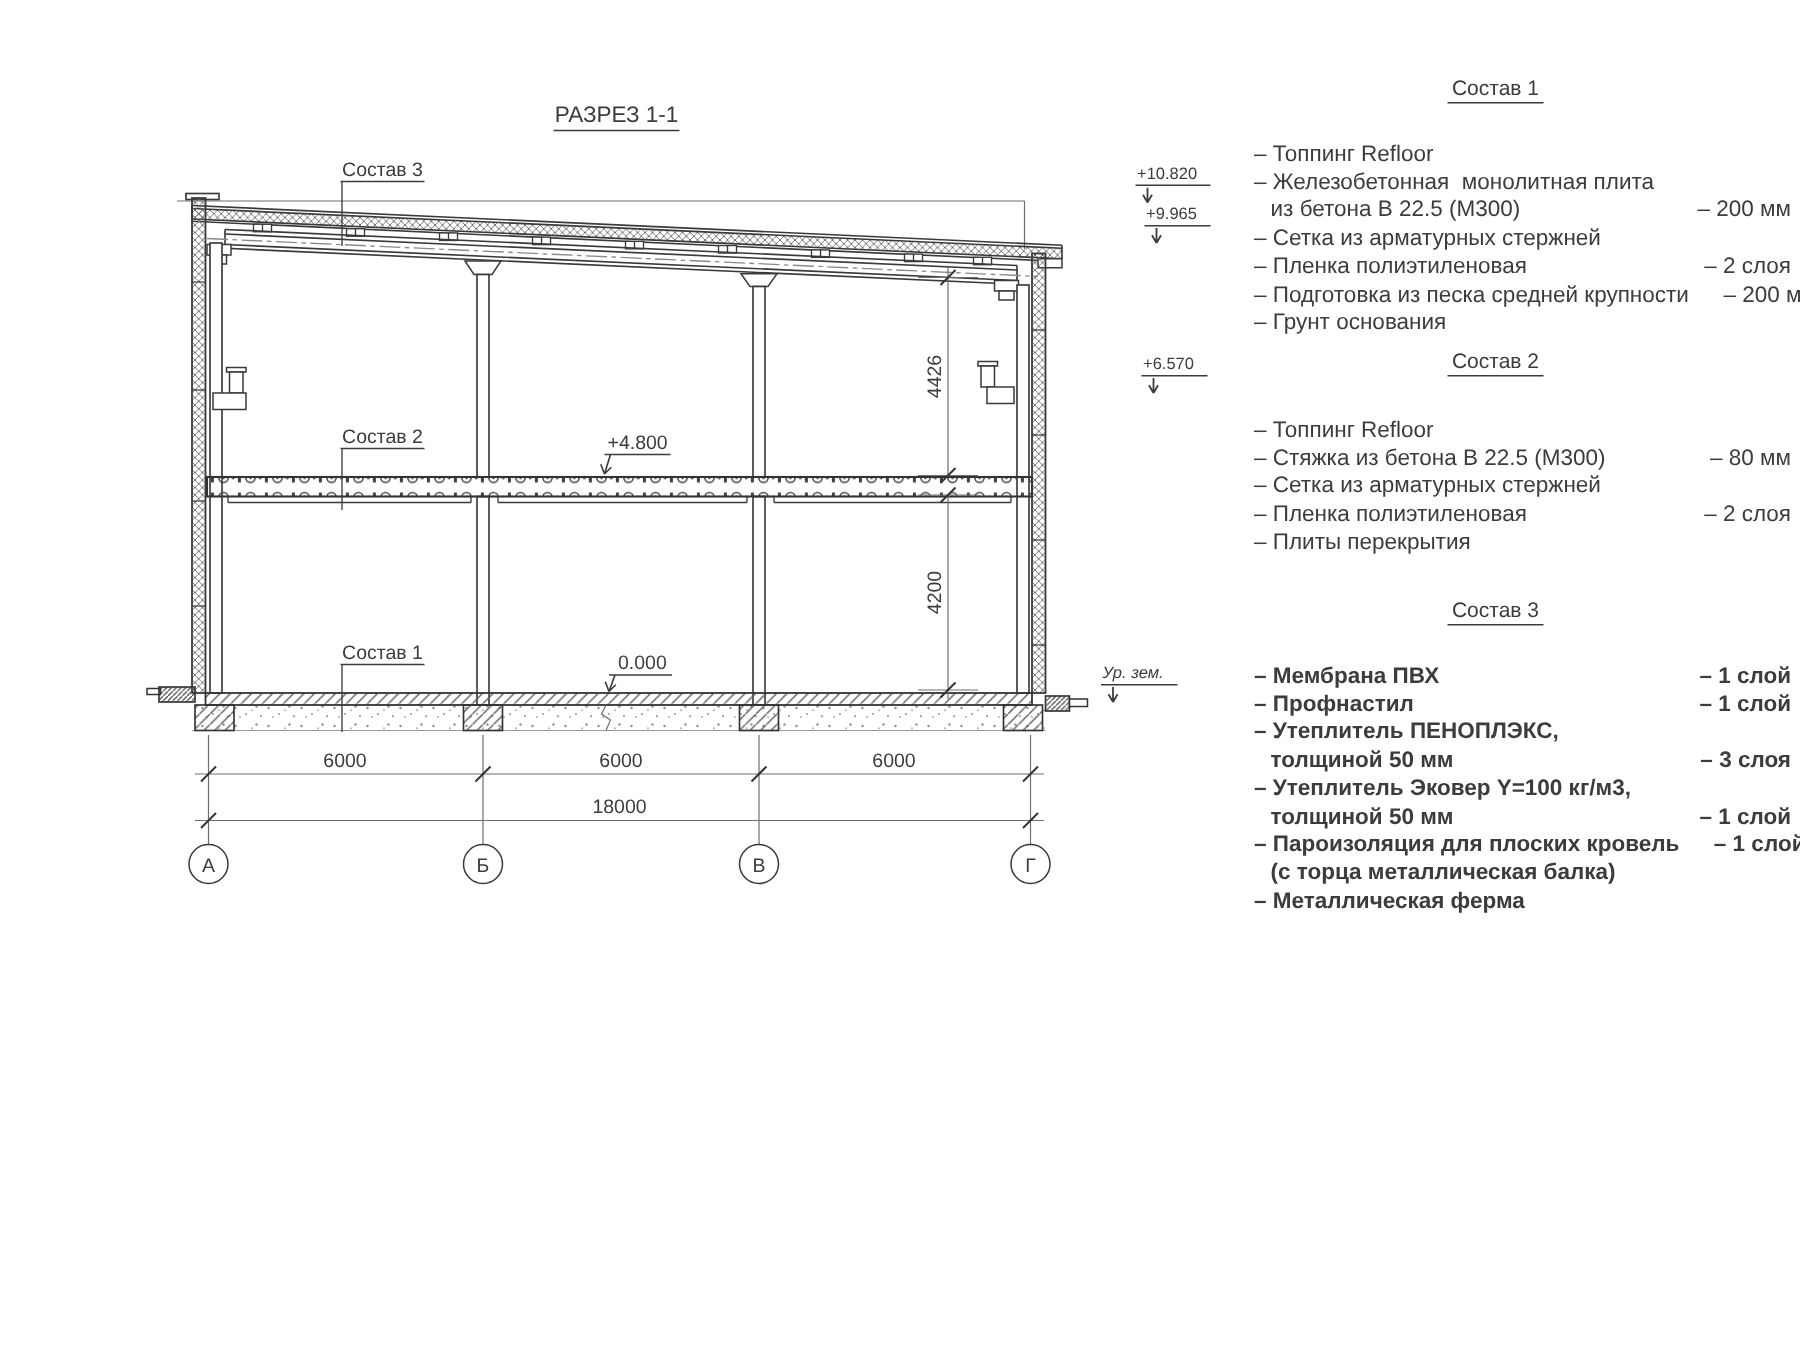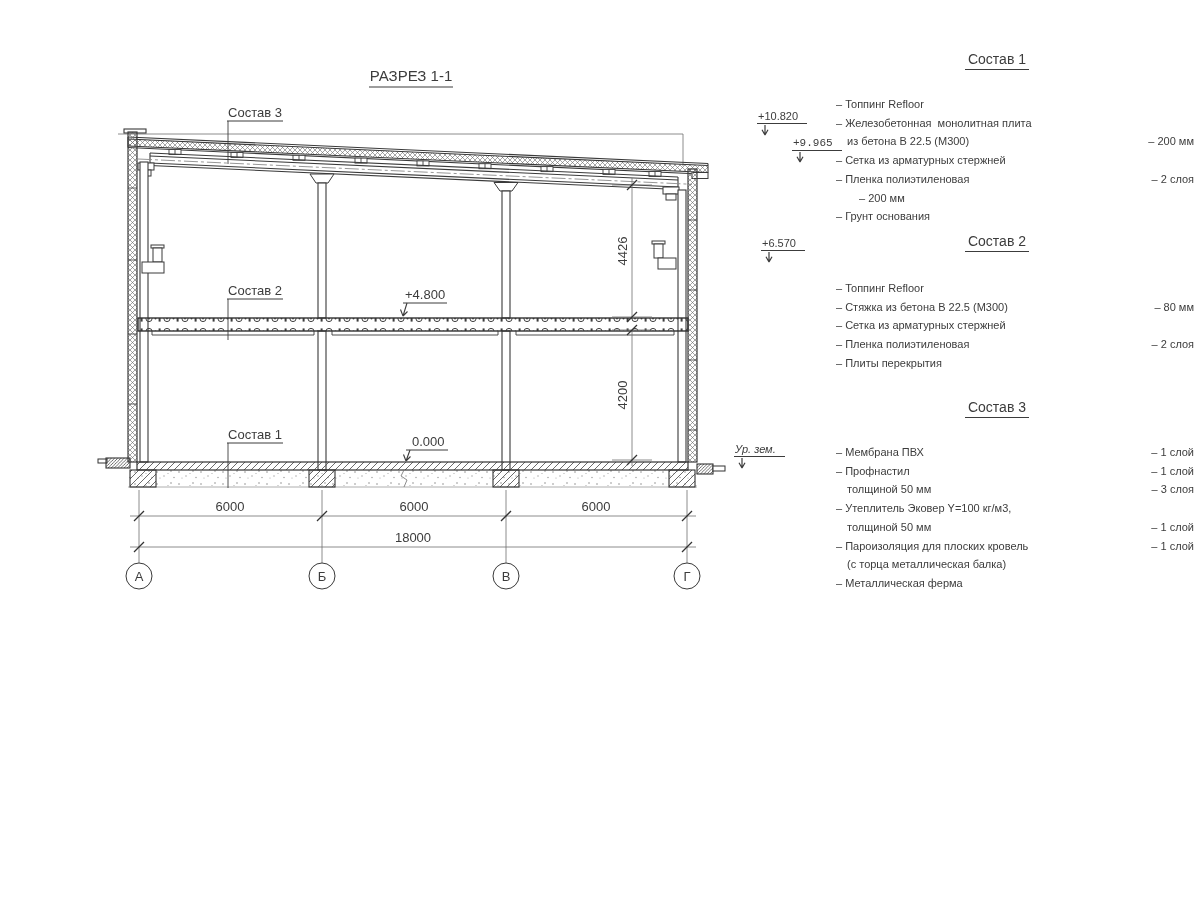--- a/index.html
+++ b/index.html
@@ -7,21 +7,21 @@
           font-family:"Liberation Sans", sans-serif;color:#3c3c3c;}
   svg text{font-family:"Liberation Sans", sans-serif;fill:#3c3c3c;}
   .t13{font-size:13px;}
   .t15{font-size:15px;}
   
   .panel{position:absolute;left:836px;top:0;width:358px;height:700px;}
   .comp{position:absolute;left:0;width:358px;}
   .comp-heading{text-align:center;transform:translateX(-18px);}
   .hd{display:inline-block;font-size:14px;border-bottom:1.2px solid #3c3c3c;padding:0 3px 2px 3px;}
   .rows{margin-top:0;}
-  .row{display:flex;justify-content:space-between;line-height:18.7px;font-size:11px;}
+  .row{display:flex;justify-content:space-between;line-height:18.7px;font-size:15px;}
   .row .txt{white-space:pre;}
   .row .val{white-space:pre;margin-left:23px;}
   .row.cont .txt{padding-left:11px;text-align:right;}
   
   .elev{position:absolute;}
   .elev-label{display:inline-block;font-size:11px;border-bottom:1.3px solid #3c3c3c;
               padding:0 9px 1px 1px;white-space:pre;}
   .elev-arrow{display:block;margin:1px 0 0 2px;}
 </style>
 </head>
@@ -266,21 +266,21 @@
       <line x1="369" y1="87" x2="453" y2="87" stroke="#3c3c3c" stroke-width="1.1"></line>
     </g>
   </svg>
 
   <div class="elev" style="left:757px;top:106px;">
     <span class="elev-label">+10.820</span>
     <svg class="elev-arrow" width="14" height="13" viewBox="0 0 14 13">
       <path d="M6,0 V10 M6,10 L3,4.8 M6,10 L9,4.8" stroke="#3c3c3c" stroke-width="1.2" fill="none"></path>
     </svg>
   </div>
-  <div class="elev" style="left:792px;top:133px;font-family:Liberation Mono, monospace;">
+  <div class="elev" style="left:763px;top:133px;">
     <span class="elev-label">+9.965</span>
     <svg class="elev-arrow" width="14" height="13" viewBox="0 0 14 13">
       <path d="M6,0 V10 M6,10 L3,4.8 M6,10 L9,4.8" stroke="#3c3c3c" stroke-width="1.2" fill="none"></path>
     </svg>
   </div>
   <div class="elev" style="left:761px;top:233px;">
     <span class="elev-label">+6.570</span>
     <svg class="elev-arrow" width="14" height="13" viewBox="0 0 14 13">
       <path d="M6,0 V10 M6,10 L3,4.8 M6,10 L9,4.8" stroke="#3c3c3c" stroke-width="1.2" fill="none"></path>
     </svg>
@@ -311,20 +311,21 @@
           </div>
         <div class="row">
             <span class="txt">– Сетка из арматурных стержней</span>
             <span class="val"></span>
           </div>
         <div class="row">
             <span class="txt">– Пленка полиэтиленовая</span>
             <span class="val">– 2 слоя</span>
           </div>
         <div class="row">
+            <span class="txt">– Подготовка из песка средней крупности</span>
             <span class="val">– 200 мм</span>
           </div>
         <div class="row">
             <span class="txt">– Грунт основания</span>
             <span class="val"></span>
           </div>
       </div>
     </div>
 
     <div class="comp" style="top:232px;">
@@ -348,28 +349,32 @@
           </div>
         <div class="row">
             <span class="txt">– Плиты перекрытия</span>
             <span class="val"></span>
           </div>
       </div>
     </div>
 
     <div class="comp" style="top:398px;">
       <div class="comp-heading"><span class="hd">Состав 3</span></div>
-      <div class="rows" style="margin-top:25px;">
+      <div class="rows" style="margin-top:25px;font-weight:bold;">
         <div class="row">
             <span class="txt">– Мембрана ПВХ</span>
             <span class="val">– 1 слой</span>
           </div>
         <div class="row">
             <span class="txt">– Профнастил</span>
             <span class="val">– 1 слой</span>
+          </div>
+        <div class="row">
+            <span class="txt">– Утеплитель ПЕНОПЛЭКС,</span>
+            <span class="val"></span>
           </div>
         <div class="row cont">
             <span class="txt">толщиной 50 мм</span>
             <span class="val">– 3 слоя</span>
           </div>
         <div class="row">
             <span class="txt">– Утеплитель Эковер Y=100 кг/м3,</span>
             <span class="val"></span>
           </div>
         <div class="row cont">

